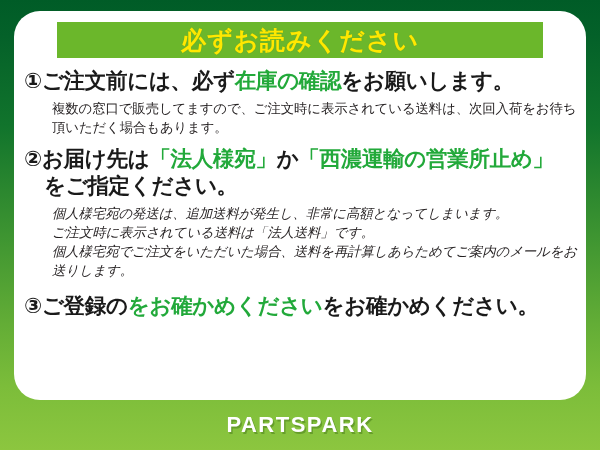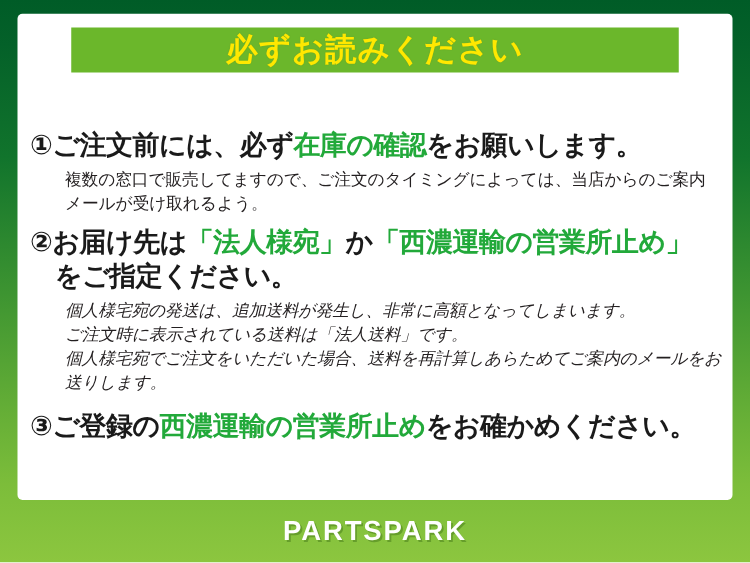--- a/index.html
+++ b/index.html
@@ -31,21 +31,21 @@
 
   
   #panel {
     position: absolute;
     left: 14px;
     top: 11px;
     width: 572px;
     height: 389px;
     box-sizing: border-box;
     background: #ffffff;
-    border-radius: 4px;
+    border-radius: 26px;
     overflow: hidden;
   }
 
   
   #header-banner {
     position: absolute;
     left: 43px;
     top: 11px;
     width: 486px;
     height: 36px;
@@ -69,21 +69,20 @@
     position: absolute;
     left: 0;
     top: 57px;
     width: 572px;
     padding: 0 8px 0 10px;
     box-sizing: border-box;
   }
 
   .item {
     margin-bottom: 4px;
-    margin-top: 35px;
   }
 
   .item-heading {
     font-size: 21.5px;
     font-weight: bold;
     color: #1a1a1a;
     line-height: 1.28;
     letter-spacing: -0.3px;
     white-space: nowrap;
   }
@@ -142,36 +141,36 @@
     <div id="header-banner">
       <span id="header-title">必ずお読みください</span>
     </div>
 
     <div id="body-content">
 
       <div class="item" id="item-1">
         <div class="item-heading">
           <span>①ご注文前には、必ず</span><span class="hl">在庫の確認</span><span>をお願いします。</span>
         </div>
-        <div class="item-body">複数の窓口で販売してますので、ご注文のタイミングによっては、当店からのご案内メールが受け取れるよう。</div>
+        <div class="item-body">複数の窓口で販売してますので、ご注文時に表示されている送料は、次回入荷をお待ち頂いただく場合もあります。</div>
       </div>
 
       <div class="item" id="item-2">
         <div class="item-heading">
           <span>②お届け先は</span><span class="hl">「法人様宛」</span><span>か</span><span class="hl">「西濃運輸の営業所止め」</span>
           <span class="wrap-line">をご指定ください。</span>
         </div>
         <div class="item-body">個人様宅宛の発送は、追加送料が発生し、非常に高額となってしまいます。
 ご注文時に表示されている送料は「法人送料」です。
 個人様宅宛でご注文をいただいた場合、送料を再計算しあらためてご案内のメールをお送りします。</div>
       </div>
 
       <div class="item" id="item-3">
         <div class="item-heading">
-          <span>③ご登録の</span><span class="hl">西濃運輸の営業所止め</span><span>をお確かめください。</span>
+          <span>③ご登録の</span><span class="hl">をお確かめください</span><span>をお確かめください。</span>
         </div>
       </div>
 
     </div>
   </div>
 
   <div id="footer-band">
     <span id="brand-wordmark">PARTSPARK</span>
   </div>
 

